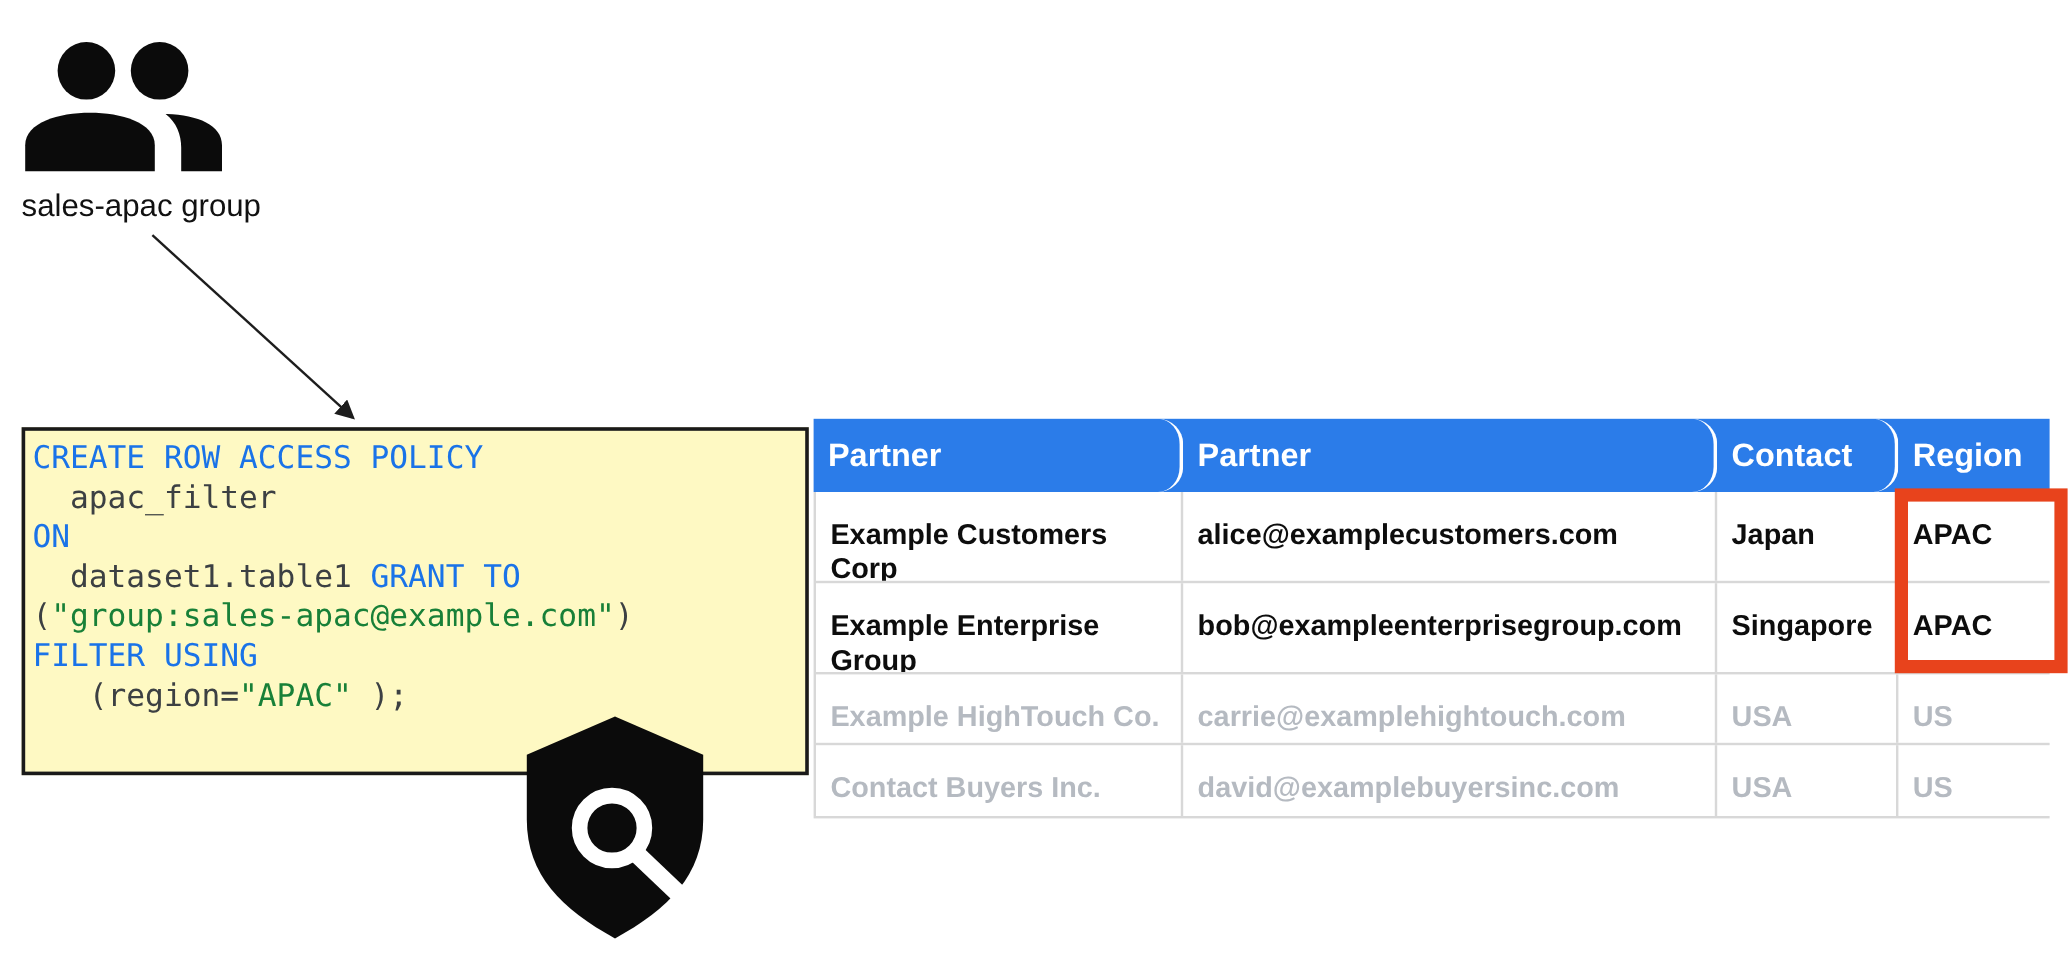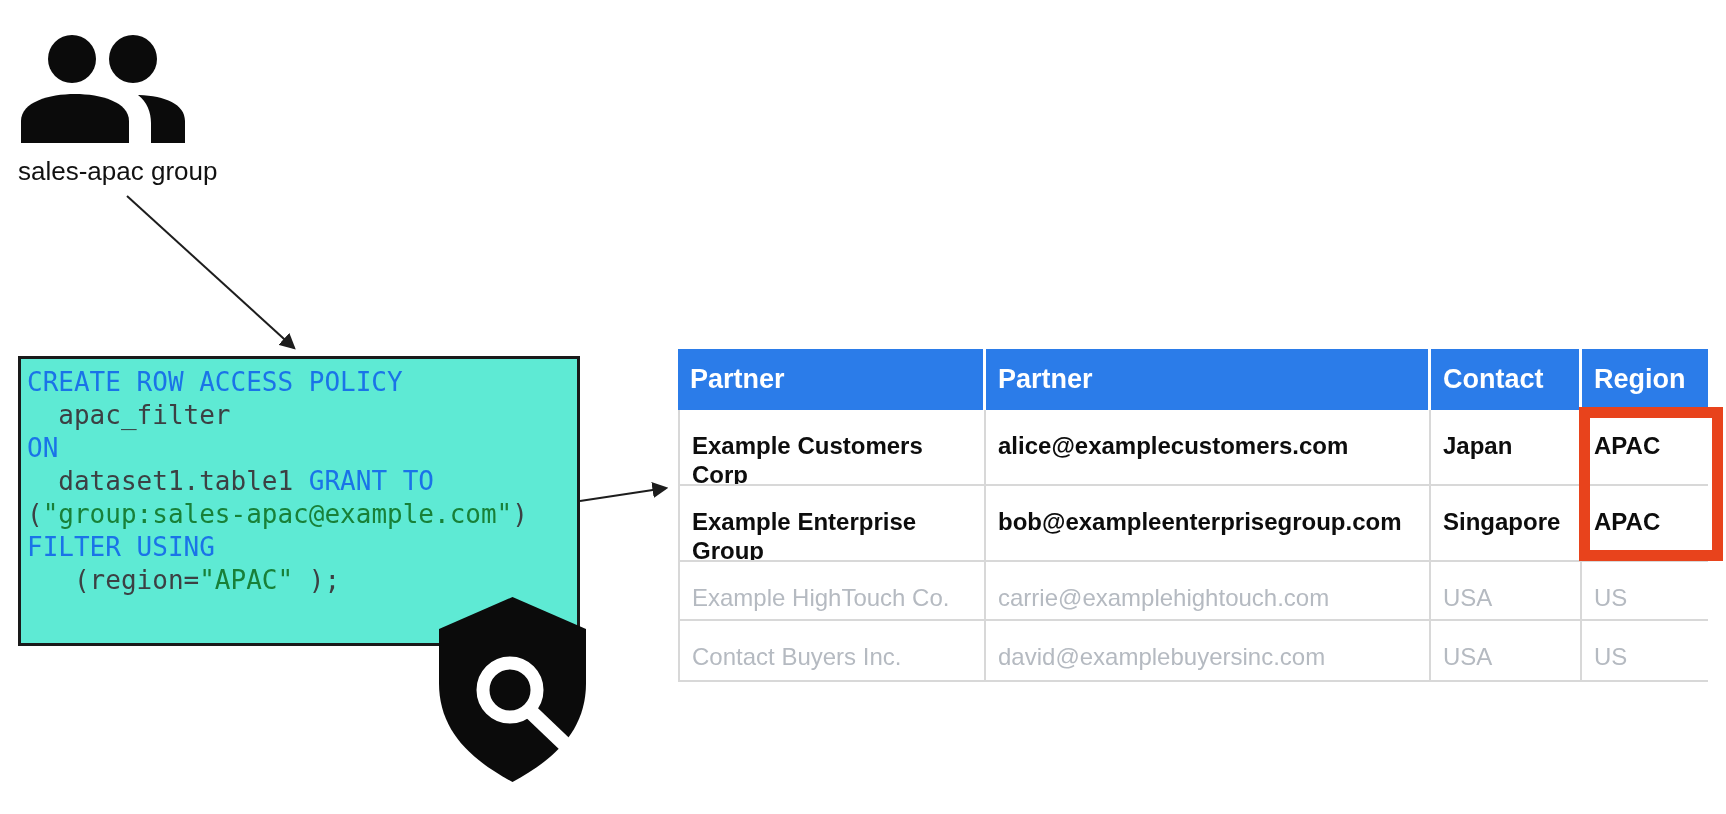--- a/index.html
+++ b/index.html
@@ -15,24 +15,24 @@
   .group-icon { position: absolute; left: 19px; top: 35px; width: 168px; height: 108px; }
   .group-label {
     position: absolute; left: 18px; top: 156px;
     font-size: 26px; color: #111111; white-space: nowrap;
   }
   
   .arrows { position: absolute; left: 0; top: 0; width: 1726px; height: 814px; pointer-events: none; }
   
   .code-box {
     position: absolute; left: 18px; top: 356px;
-    width: 562px; height: 290px;
+    width: 656px; height: 290px;
     box-sizing: border-box;
     border: 3px solid #1a1a1a;
-    background: #5eead4;
+    background: #fef9c3;
   }
   .code {
     margin: 0; padding: 7px 0 0 6px;
     font-family: "DejaVu Sans Mono", "Liberation Mono", monospace;
     font-size: 26px; line-height: 33px;
     color: #3c4043; white-space: pre;
   }
   .code .tok-kw { color: #1a73e8; }
   .code .tok-str { color: #188038; }
   .code .tok-plain { color: #3c4043; }
@@ -43,40 +43,40 @@
   .thead {
     display: grid; grid-template-columns: 308px 445px 151px 126px;
     height: 61px; background: #2b7ce9;
   }
   .th {
     box-sizing: border-box;
     display: flex; align-items: center;
     padding-left: 12px;
     color: #ffffff; font-weight: bold; font-size: 27px;
   }
-  .th.sep { border-right: 3px solid #ffffff; }
+  .th.sep { border-right: 3px solid #ffffff; border-radius: 21px; }
   .tbody { border-left: 2px solid #d8d8d8; box-sizing: border-box; }
   .trow {
     display: grid; grid-template-columns: 306px 445px 151px 126px;
     border-bottom: 2px solid #d8d8d8;
     box-sizing: border-box;
   }
   .trow:nth-child(1) { height: 76px; }
   .trow:nth-child(2) { height: 76px; }
   .trow:nth-child(3) { height: 59px; }
   .trow:nth-child(4) { height: 61px; }
   .tcell {
     box-sizing: border-box;
     padding: 21px 10px 0 12px;
     font-size: 24px; line-height: 29px;
     overflow: hidden;
   }
   .tcell.sep { border-right: 2px solid #d8d8d8; }
   .trow.visible .tcell { font-weight: bold; color: #0d0d0d; }
-  .trow.filtered .tcell { font-weight: normal; color: #b5bac1; }
+  .trow.filtered .tcell { font-weight: bold; color: #b5bac1; }
   
   .region-highlight {
     position: absolute; left: 1579px; top: 407px;
     width: 144px; height: 154px;
     box-sizing: border-box;
     border: 11px solid #e8431c;
     background: transparent;
   }
 </style>
 </head>

